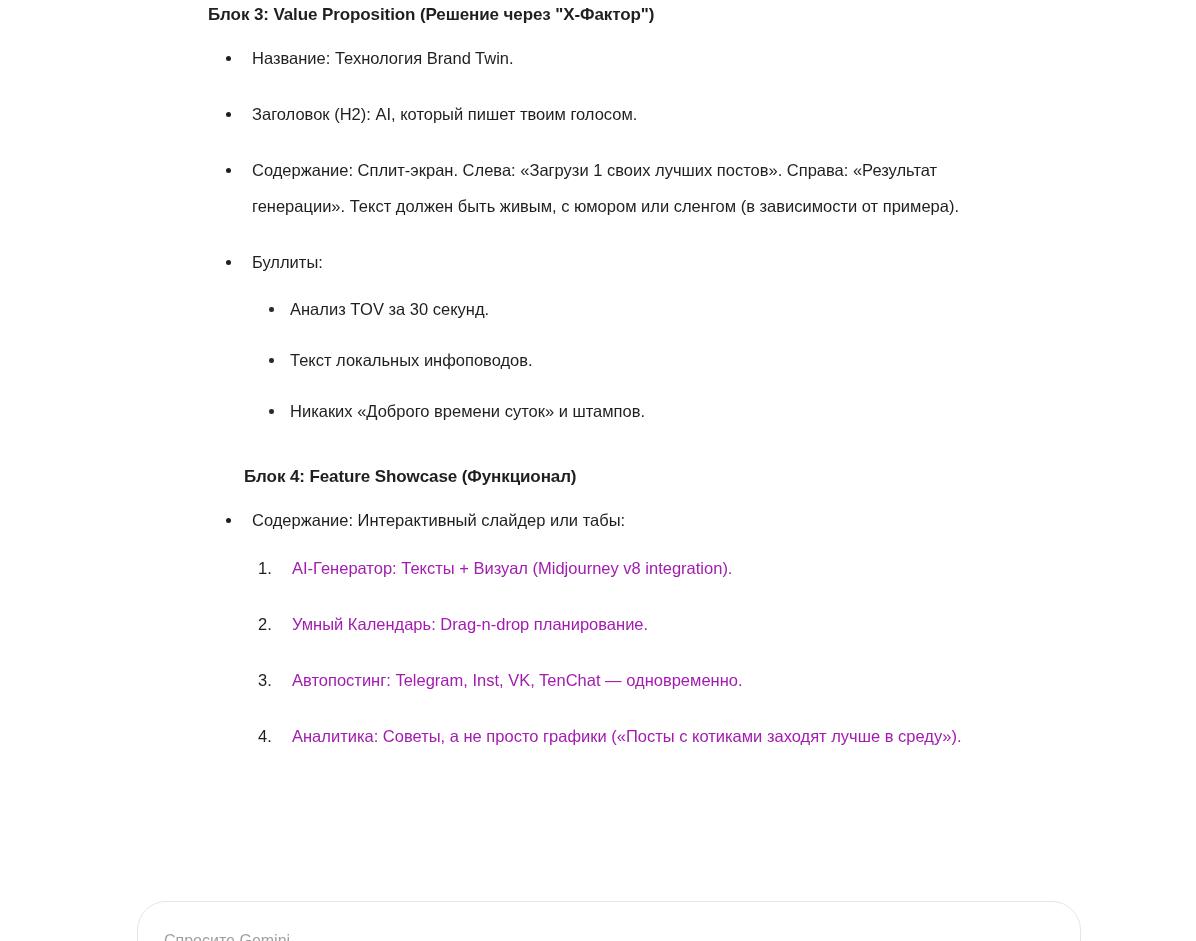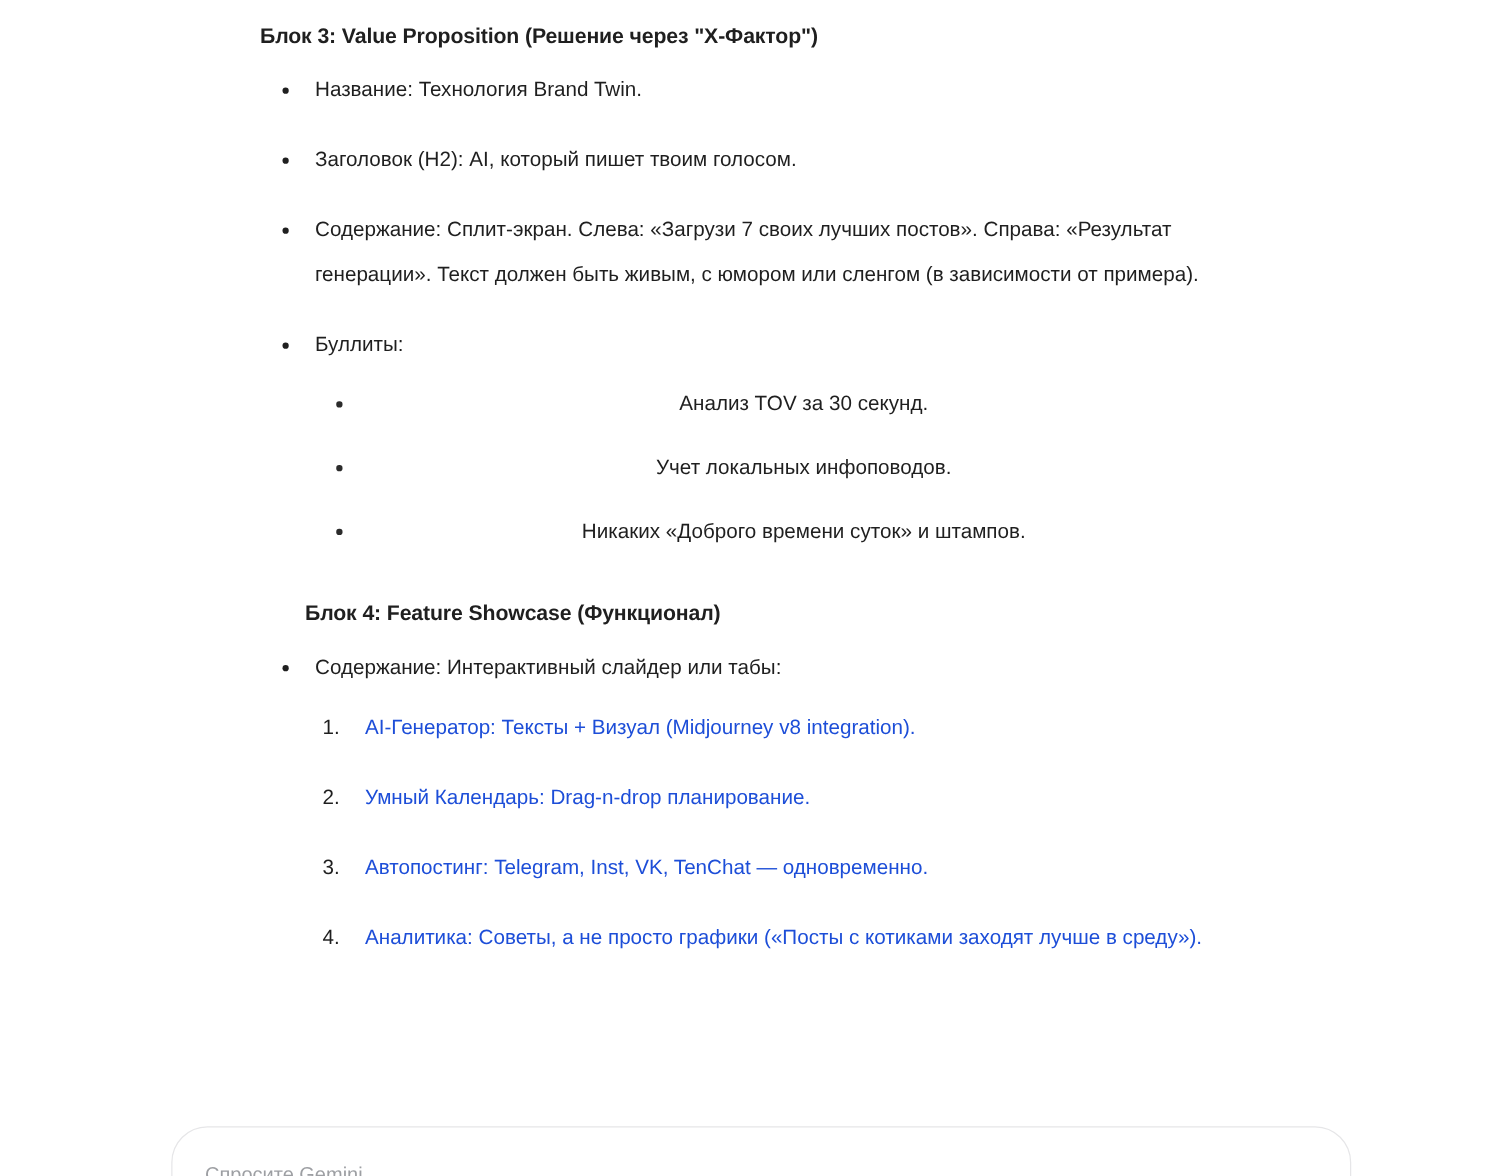--- a/index.html
+++ b/index.html
@@ -29,21 +29,21 @@
   .response-scroll {
     position: absolute;
     left: 0;
     top: 0;
     width: 1196px;
     height: 898px;
     overflow: hidden;
   }
 
   .response-body {
-    padding: 16px 200px 0 208px;
+    padding: 2px 200px 0 208px;
     box-sizing: border-box;
     width: 1196px;
   }
 
   
   .block-heading {
     font-size: 17px;
     font-weight: bold;
     line-height: 26px;
     color: #1f1f1f;
@@ -85,21 +85,20 @@
     margin: 14px 0 0 0;
     padding: 0;
   }
   ul.lvl2 > li {
     position: relative;
     padding-left: 38px;
     margin: 0 0 21px 0;
     font-size: 16.5px;
     line-height: 30px;
     color: #1f1f1f;
-    text-align: center;
   }
   ul.lvl2 > li::before {
     content: "";
     position: absolute;
     left: 17px;
     top: 13px;
     width: 4.5px;
     height: 4.5px;
     border-radius: 50%;
     background: #2b2b2b;
@@ -110,21 +109,21 @@
     margin: 12px 0 0 0;
     padding: 0;
     counter-reset: olc;
   }
   ol.lvl2 > li {
     position: relative;
     padding-left: 40px;
     margin: 0 0 20px 0;
     font-size: 16.5px;
     line-height: 36px;
-    color: #1d4ed8;
+    color: #a21caf;
     counter-increment: olc;
   }
   ol.lvl2 > li::before {
     content: counter(olc) ".";
     position: absolute;
     left: 6px;
     top: 0;
     font-size: 16.5px;
     line-height: 36px;
     color: #1f1f1f;
@@ -178,27 +177,27 @@
       <div class="block-heading">Блок 3: Value Proposition (Решение через "X-Фактор")</div>
 
       <ul class="lvl1">
         <li>
           <span class="lead">Название:</span><span> Технология Brand Twin.</span>
         </li>
         <li>
           <span class="lead">Заголовок (H2):</span><span> AI, который пишет твоим голосом.</span>
         </li>
         <li>
-          <span class="lead">Содержание:</span><span> Сплит-экран. Слева: «Загрузи 7 своих лучших постов». Справа: «Результат генерации». Текст должен быть живым, с юмором или сленгом (в зависимости от примера).</span>
+          <span class="lead">Содержание:</span><span> Сплит-экран. Слева: «Загрузи 1 своих лучших постов». Справа: «Результат генерации». Текст должен быть живым, с юмором или сленгом (в зависимости от примера).</span>
         </li>
         <li>
           <span class="lead">Буллиты:</span><span></span>
           <ul class="lvl2">
             <li>Анализ TOV за 30 секунд.</li>
-            <li>Учет локальных инфоповодов.</li>
+            <li>Текст локальных инфоповодов.</li>
             <li>Никаких «Доброго времени суток» и штампов.</li>
           </ul>
         </li>
       </ul>
 
       <div class="block-heading spaced">Блок 4: Feature Showcase (Функционал)</div>
 
       <ul class="lvl1">
         <li>
           <span class="lead">Содержание:</span><span> Интерактивный слайдер или табы:</span>

